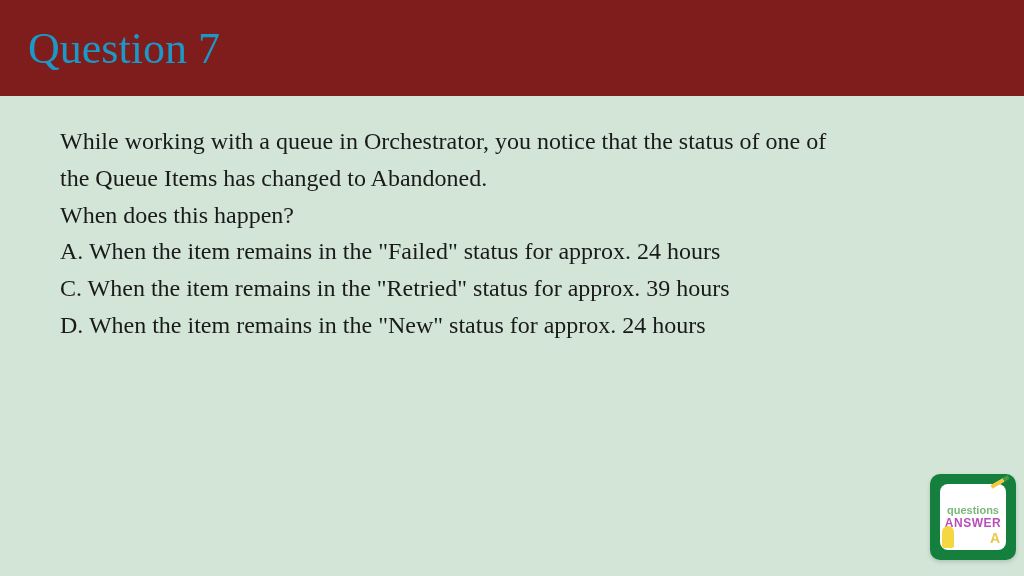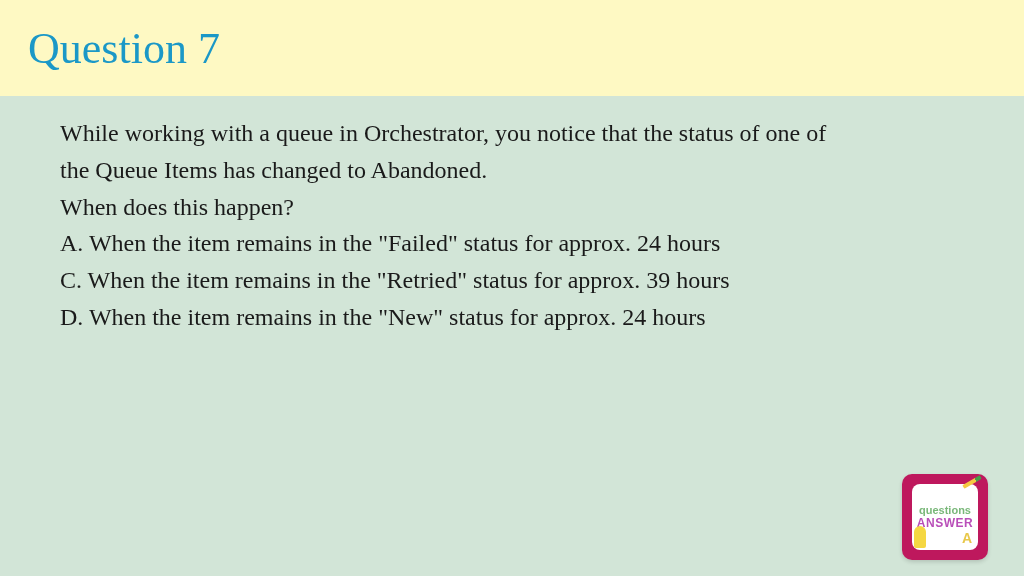--- a/index.html
+++ b/index.html
@@ -11,46 +11,46 @@
       width: 1024px;
       height: 576px;
       background: #d2e5d7;
       font-family: Georgia, 'Times New Roman', serif;
       position: relative;
       overflow: hidden;
     }
     .header {
       width: 100%;
       height: 96px;
-      background: #fef9c3;
+      background: #7f1d1d;
       padding: 20px 28px;
       display: flex;
       align-items: center;
     }
     .title {
       font-size: 44px;
       color: #1b98c7;
       font-weight: normal;
     }
     .content {
-      padding: 20px 60px;
+      padding: 28px 60px;
       font-size: 24px;
       line-height: 1.45;
       color: #1a1a1a;
     }
     .question-text {
       margin-bottom: 2px;
     }
     .badge {
       position: absolute;
       bottom: 16px;
-      right: 36px;
+      right: 8px;
       width: 86px;
       height: 86px;
-      background: #be185d;
+      background: #15803d;
       border-radius: 10px;
       display: flex;
       flex-direction: column;
       align-items: center;
       justify-content: center;
       box-shadow: 0 2px 4px rgba(0,0,0,0.15);
     }
     .badge-inner {
       background: #fff;
       width: 66px;

